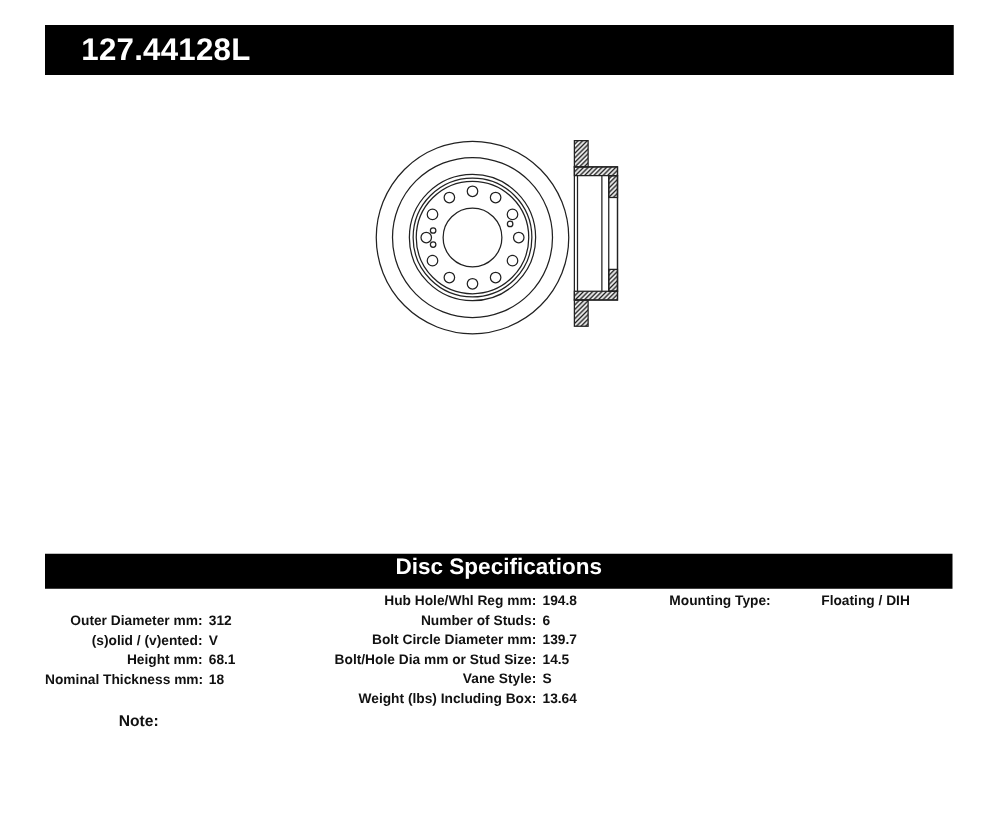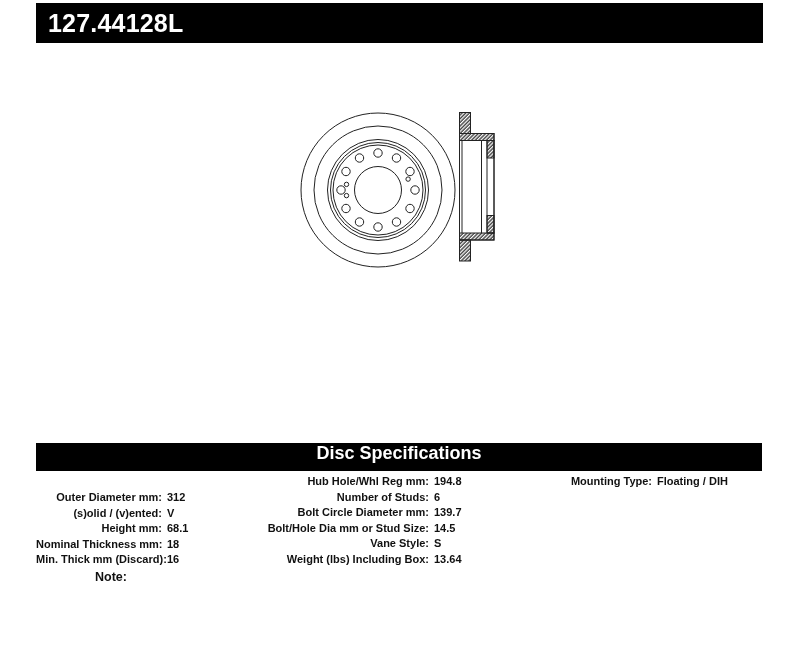--- a/index.html
+++ b/index.html
@@ -5,37 +5,37 @@
   html,body { margin:0; padding:0; background:#fff; }
   .sheet {
     position:relative; width:800px; height:655px; background:#ffffff;
     font-family:"Liberation Sans", sans-serif; overflow:hidden;
   }
   .bar {
     position:absolute; background:var(--bar-bg,#000); color:var(--bar-text,#fff);
     font-weight:bold; box-sizing:border-box;
   }
   .header-bar {
-    left:36px; top:3px; width:727px; height:40px;
+    left:36px; top:20px; width:727px; height:40px;
     display:flex; justify-content:space-between; align-items:center;
-    padding:0 14px 0 12px; font-size:25px; letter-spacing:0.2px;
+    padding:0 14px 0 29px; font-size:25px; letter-spacing:0.2px;
   }
   .spec-title-bar {
     left:36px; top:443px; width:726px; height:28px;
     display:flex; justify-content:center; align-items:flex-start; font-size:18px;
   }
   .drawing { position:absolute; left:280px; top:95px; }
   .col {
     position:absolute; top:474px; font-size:11px; font-weight:bold; color:#111;
   }
   .spec-row { display:flex; height:15.5px; line-height:15.5px; white-space:nowrap; }
   .spec-label { display:inline-block; text-align:right; }
   .col-left  { left:36px;margin-top:16px; }  .col-left  .spec-label { width:126px; }
   .col-mid   { left:230px; } .col-mid   .spec-label { width:199px; }
-  .col-right { left:500px; } .col-right .spec-label { width:152px; }
+  .col-right { left:500px; } .col-right .spec-label { width:152px;text-align:center; }
   .spec-value { margin-left:5px; }
   .note {
     position:absolute; left:95px; top:570px;
     font-size:12.5px; font-weight:bold; color:#111;
   }
 </style>
 </head>
 <body>
 
 <div class="sheet">
@@ -105,24 +105,20 @@
       <span class="spec-value">V</span>
     </div>
     <div class="spec-row">
       <span class="spec-label">Height mm:</span>
       <span class="spec-value">68.1</span>
     </div>
     <div class="spec-row">
       <span class="spec-label">Nominal Thickness mm:</span>
       <span class="spec-value">18</span>
     </div>
-    <div class="spec-row">
-      <span class="spec-label">Min. Thick mm (Discard):</span>
-      <span class="spec-value">16</span>
-    </div>
   </div>
 
   <div class="col col-mid">
     <div class="spec-row">
       <span class="spec-label">Hub Hole/Whl Reg mm:</span>
       <span class="spec-value">194.8</span>
     </div>
     <div class="spec-row">
       <span class="spec-label">Number of Studs:</span>
       <span class="spec-value">6</span>

